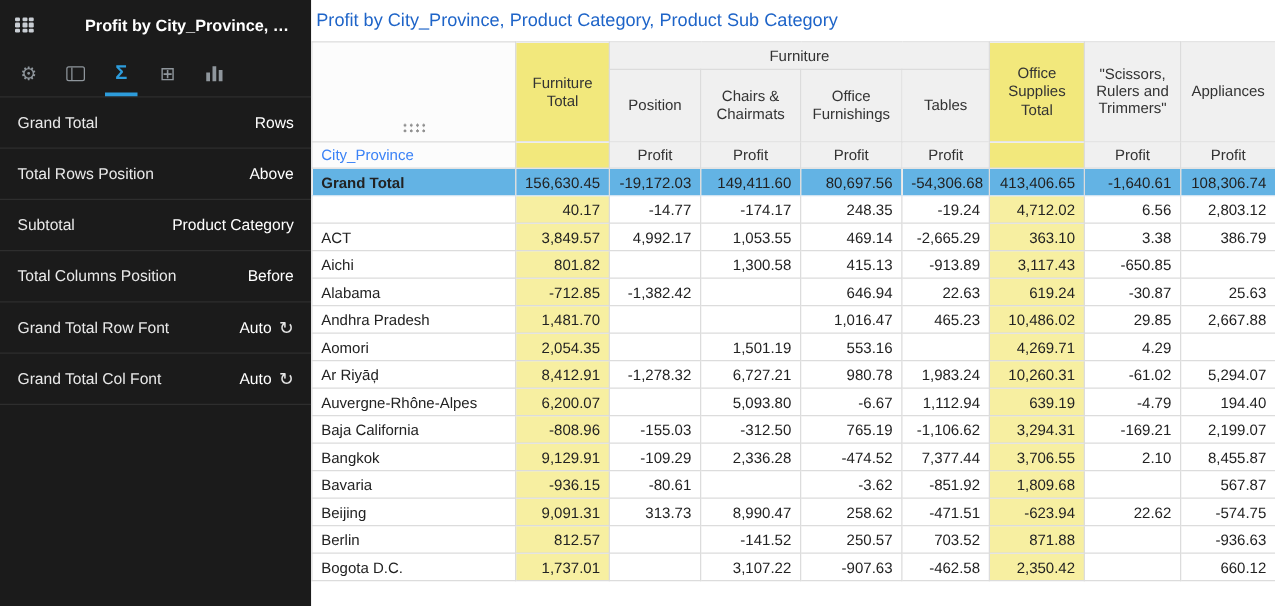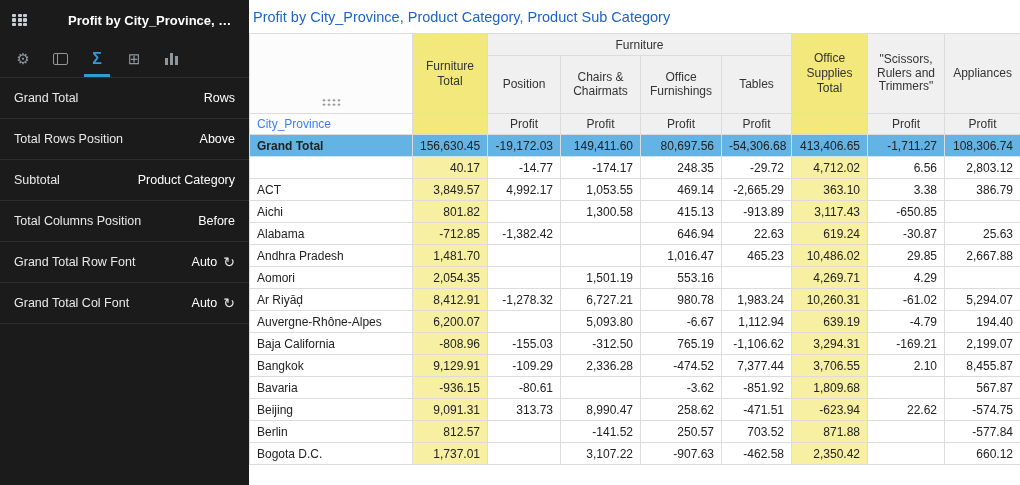--- a/index.html
+++ b/index.html
@@ -164,30 +164,30 @@
         </thead>
         <tbody>
           <tr class="grand">
             <td class="city">Grand Total</td>
             <td class="num">156,630.45</td>
             <td class="num">-19,172.03</td>
             <td class="num">149,411.60</td>
             <td class="num">80,697.56</td>
             <td class="num">-54,306.68</td>
             <td class="num">413,406.65</td>
-            <td class="num">-1,711.27</td>
+            <td class="num">-1,640.61</td>
             <td class="num">108,306.74</td>
           </tr>
           <tr>
             <td class="city"></td>
             <td class="num ycell">40.17</td>
             <td class="num">-14.77</td>
             <td class="num">-174.17</td>
             <td class="num">248.35</td>
-            <td class="num">-29.72</td>
+            <td class="num">-19.24</td>
             <td class="num ycell">4,712.02</td>
             <td class="num">6.56</td>
             <td class="num">2,803.12</td>
           </tr>
           <tr>
             <td class="city">ACT</td>
             <td class="num ycell">3,849.57</td>
             <td class="num">4,992.17</td>
             <td class="num">1,053.55</td>
             <td class="num">469.14</td>
@@ -308,21 +308,21 @@
           </tr>
           <tr>
             <td class="city">Berlin</td>
             <td class="num ycell">812.57</td>
             <td class="num"></td>
             <td class="num">-141.52</td>
             <td class="num">250.57</td>
             <td class="num">703.52</td>
             <td class="num ycell">871.88</td>
             <td class="num"></td>
-            <td class="num">-577.84</td>
+            <td class="num">-936.63</td>
           </tr>
           <tr>
             <td class="city">Bogota D.C.</td>
             <td class="num ycell">1,737.01</td>
             <td class="num"></td>
             <td class="num">3,107.22</td>
             <td class="num">-907.63</td>
             <td class="num">-462.58</td>
             <td class="num ycell">2,350.42</td>
             <td class="num"></td>

